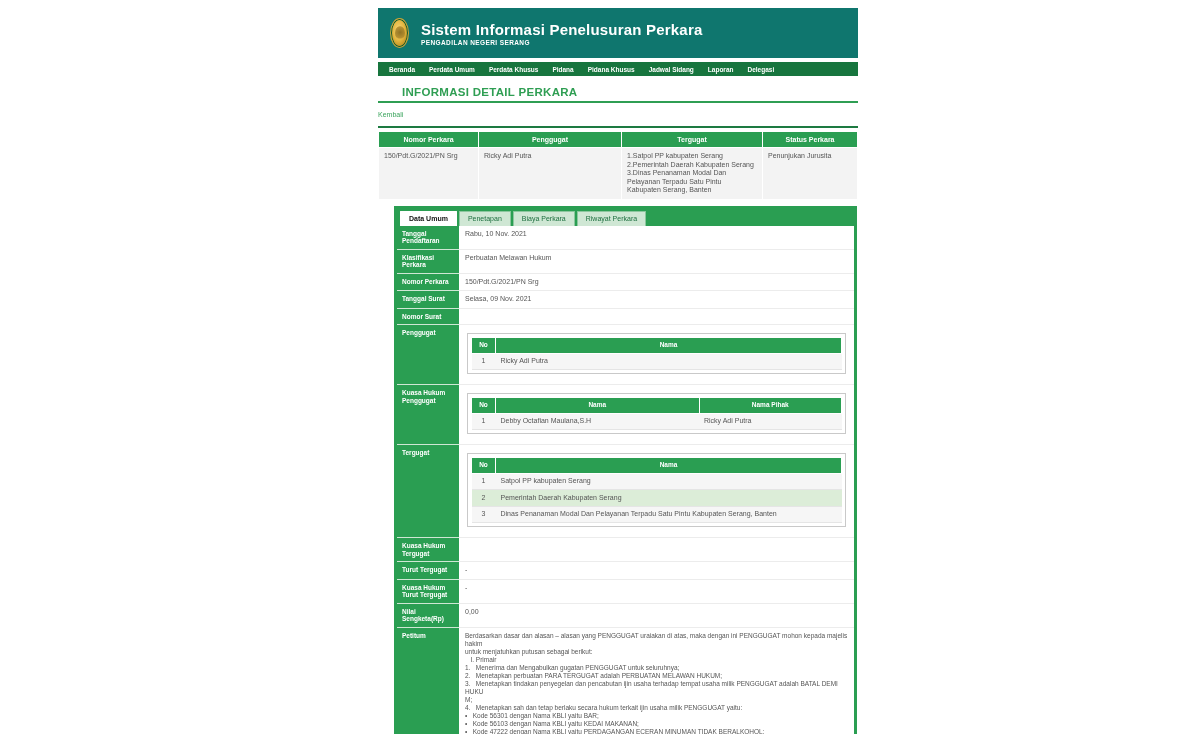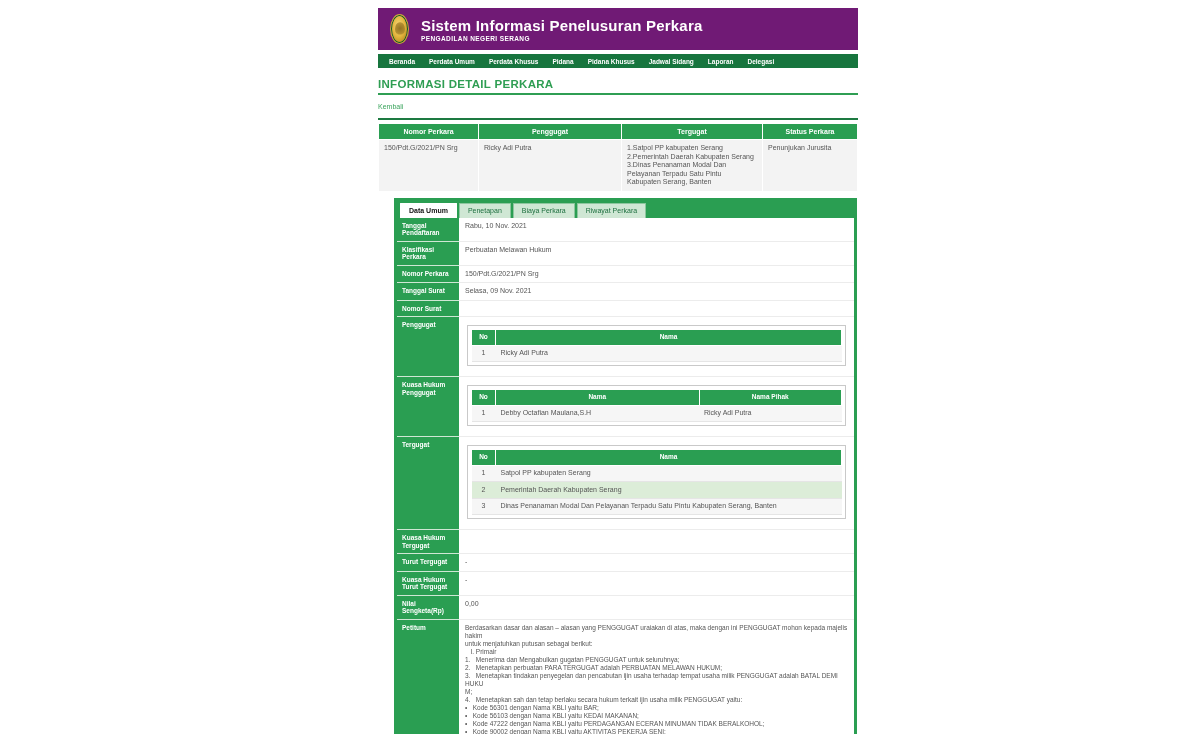--- a/index.html
+++ b/index.html
@@ -1,36 +1,36 @@
 <!DOCTYPE html>
 <html><head>
 <meta charset="utf-8">
 <style>
   * { margin:0; padding:0; box-sizing:border-box; }
   html,body { background:#fff; font-family:"Liberation Sans", sans-serif; }
   .canvas { position:relative; width:1200px; height:734px; background:#fff; overflow:hidden; }
   .content { position:absolute; left:378px; top:8px; width:480px; }
 
   
-  .app-header { background:#701a75; height:42px; display:flex; align-items:center; padding:16px 10px; }
+  .app-header { background:#0f766e; height:50px; display:flex; align-items:center; padding:16px 10px; }
   .logo { width:19px; height:30px; border-radius:50%/50%; margin-left:2px;
           background:radial-gradient(ellipse at 45% 40%, #f5d87a 0%, #e3b53e 45%, #b98a1f 75%, #8a6510 100%);
           border:1px solid #c9a53a; box-shadow:0 0 0 1px #0e5a2e inset; position:relative; }
   .logo::after { content:""; position:absolute; left:4px; top:7px; width:10px; height:14px; border-radius:50%;
           background:radial-gradient(circle at 50% 45%, #7a5c12 0%, #a8842a 60%, transparent 75%); opacity:.8; }
   .app-titles { margin-left:12px; color:#fff; }
   .app-title { font-size:15px; font-weight:bold; letter-spacing:.2px; line-height:17px; }
   .app-subtitle { font-size:6.5px; font-weight:bold; letter-spacing:.4px; margin-top:1px; }
 
   
   .nav { background:#17753e; height:14px; margin-top:4px; display:flex; align-items:center; padding:0 4px; }
   .nav-item { color:#fff; font-size:6.5px; font-weight:bold; padding:0 7px; cursor:pointer; white-space:nowrap; }
 
   
-  .page-title { color:#2f9e53; font-size:11.5px; font-weight:bold; letter-spacing:.3px; margin-top:10px; }
+  .page-title { color:#2f9e53; font-size:11.5px; font-weight:bold; letter-spacing:.3px; margin-top:10px;margin-left:24px; }
   .rule-green { border:none; border-top:2px solid #2f9e53; margin-top:3px; }
   .back-link { display:inline-block; color:#3aa45c; font-size:7px; margin-top:5px; cursor:pointer; }
   .rule-dark { border:none; border-top:2px solid #1d7a41; margin-top:5px; }
 
   
   table.summary { width:100%; border-collapse:collapse; margin-top:3px; }
   table.summary th { background:#2a9e52; color:#fff; font-size:7px; font-weight:bold; text-align:center;
                      padding:4px 2px; border:1px solid #fff; }
   table.summary td { background:#f3f3f3; color:#555; font-size:7px; vertical-align:top; text-align:left;
                      padding:4px 5px; border:1px solid #fff; line-height:8.5px; }

